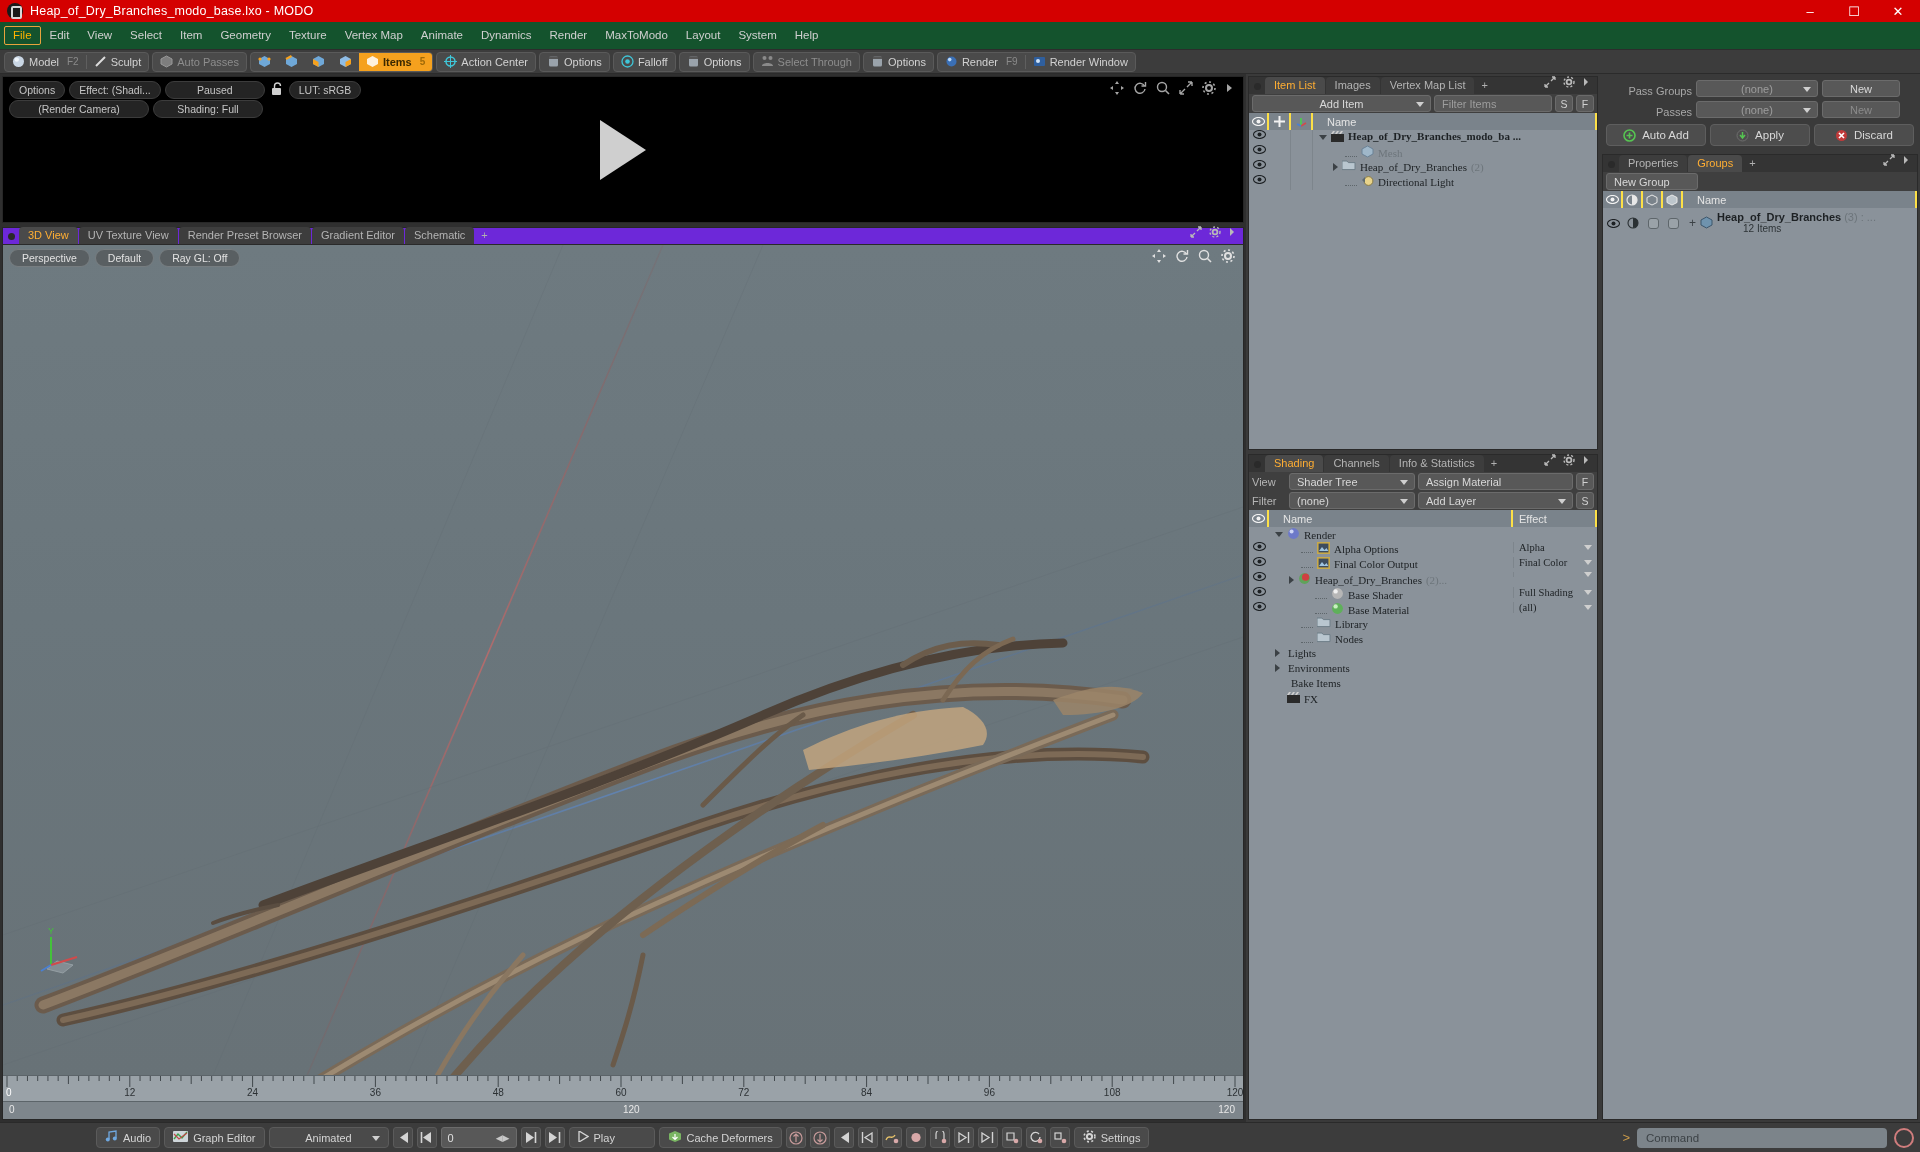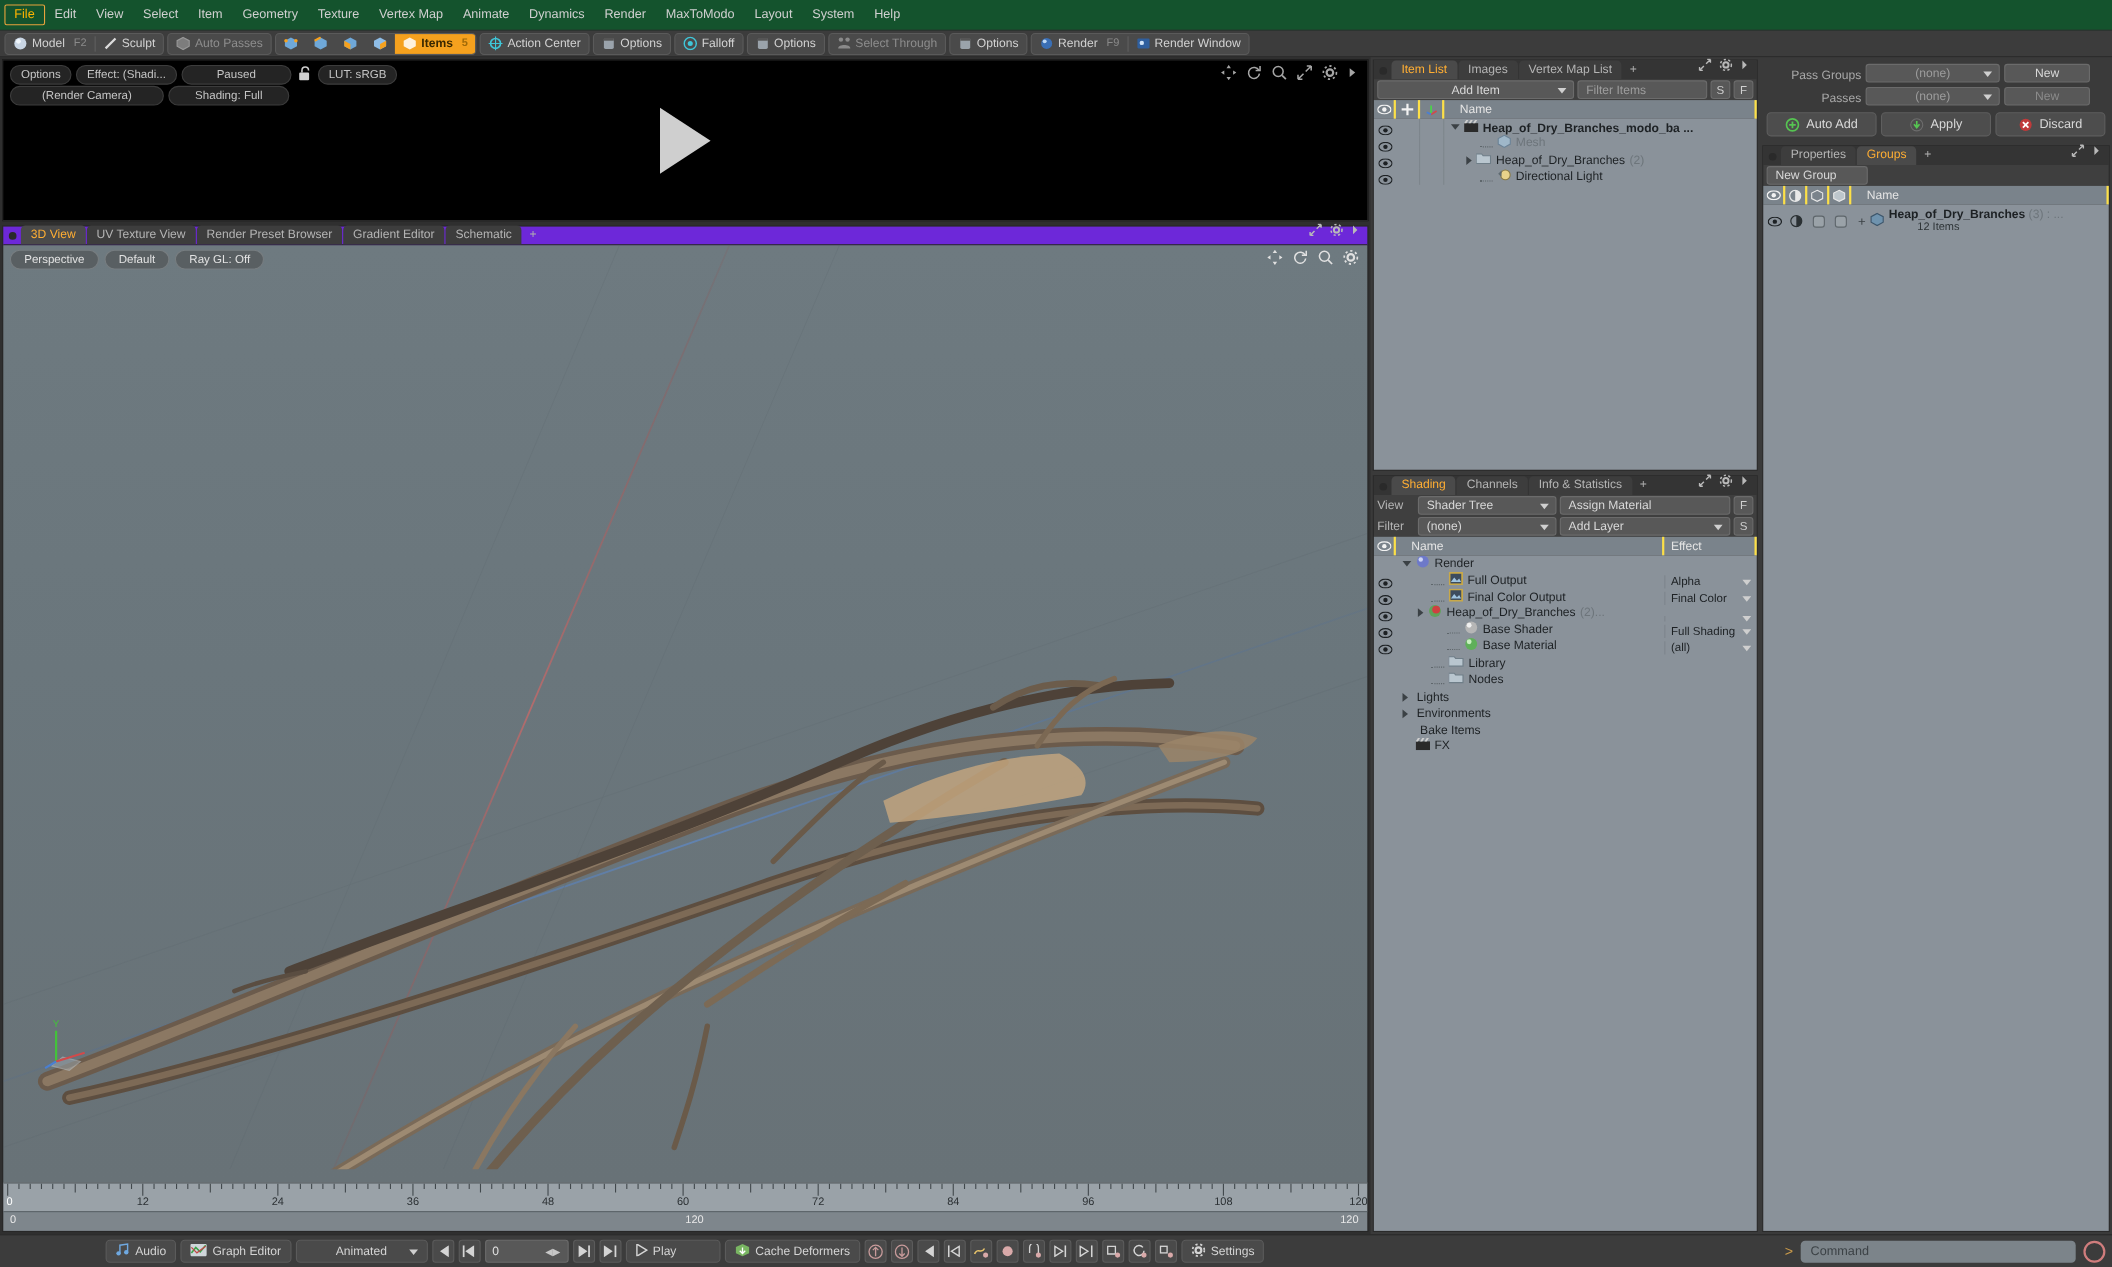--- a/index.html
+++ b/index.html
@@ -104,21 +104,21 @@
   .drop { position:relative; }
   .drop .caret { position:absolute; right:6px; top:6px; }
 
   
   .thead { height:17px; background:#7a838b; display:flex; align-items:center; flex:none;
     font-size:11px; color:#e4e4e4; }
   .thead .c { display:flex; align-items:center; justify-content:center; height:100%;
     border-right:2px solid #fde047; flex:none; }
   .thead .name { flex:1; justify-content:flex-start; padding-left:14px; }
   .tbody { flex:1; overflow:hidden; background:#8a929a; }
-  .trow { height:15px; display:flex; align-items:flex-end; font-size:11px; color:#1d2124; }
+  .trow { height:15px; display:flex; align-items:flex-start; font-size:11px; color:#1d2124;font-family:Liberation Serif, serif; }
   .trow .eye { width:20px; display:flex; align-items:center; justify-content:center; flex:none; }
   .trow .gut { width:22px; flex:none; border-right:1px solid #7d858c; height:15px; }
   .trow .nm { flex:1; display:flex; align-items:center; gap:4px; padding-left:4px; overflow:hidden;
     white-space:nowrap; }
   .trow .eff { width:84px; flex:none; border-left:1px solid #7d858c; display:flex; align-items:center;
     justify-content:space-between; padding:0 5px; font-size:10.5px; }
   .trow.hdr { font-weight:bold; }
   .dimtxt { color:#6d757b; }
   .twist { width:0;height:0;border-left:4px solid transparent;border-right:4px solid transparent;
     border-top:5px solid #3b4145; }
@@ -149,20 +149,28 @@
   .cmdbar { flex:1; display:flex; align-items:center; gap:7px; justify-content:flex-end; }
   .cmdfld { background:#7c848a; border-radius:4px; height:20px; width:250px; display:flex;
     align-items:center; padding:0 9px; font-size:11.5px; color:#3c4246; }
   .recdot { width:20px;height:20px;border-radius:50%;border:2px solid #d07d7d; flex:none; }
 </style>
 </head>
 <body>
 
 <div class="app">
 
+  <div class="titlebar">
+    <div class="tb-icon"></div>
+    <div class="tb-title">Heap_of_Dry_Branches_modo_base.lxo - MODO</div>
+    <div class="tb-spacer"></div>
+    <div class="wbtn">–</div>
+    <div class="wbtn">☐</div>
+    <div class="wbtn close">✕</div>
+  </div>
 
   <div class="menubar">
     <div class="menu-item active">File</div>
     <div class="menu-item">Edit</div>
     <div class="menu-item">View</div>
     <div class="menu-item">Select</div>
     <div class="menu-item">Item</div>
     <div class="menu-item">Geometry</div>
     <div class="menu-item">Texture</div>
     <div class="menu-item">Vertex Map</div>
@@ -842,21 +850,21 @@
                   </svg>
                 </div>
                 <div class="nm" style="padding-left:20px">
                   <span style="width:8px;display:inline-block"></span>
                   <span class="dots"></span>
                   <span><svg width="13" height="12">
                       <rect x="0" y="0" width="13" height="12" fill="#c8a94a"></rect>
                       <rect x="1.6" y="1.6" width="9.8" height="8.8" fill="#3d4c5e"></rect>
                       <path d="M2 9 5 5l2.5 3L9.5 6l1.8 3z" fill="#9fc4e0"></path>
                     </svg></span>
-                  <span class="" style="">Full Output</span>
+                  <span class="" style="">Alpha Options</span>
                 </div>
                 <div class="eff">
                   <span>Alpha</span>
                   <span class="caret"></span>
                 </div>
               </div>
               <div class="trow">
                 <div class="eye">
                   <svg width="13" height="9">
                     <ellipse cx="6.5" cy="4.5" rx="6" ry="4" fill="none" stroke="#1d2124" stroke-width="1.1"></ellipse>

